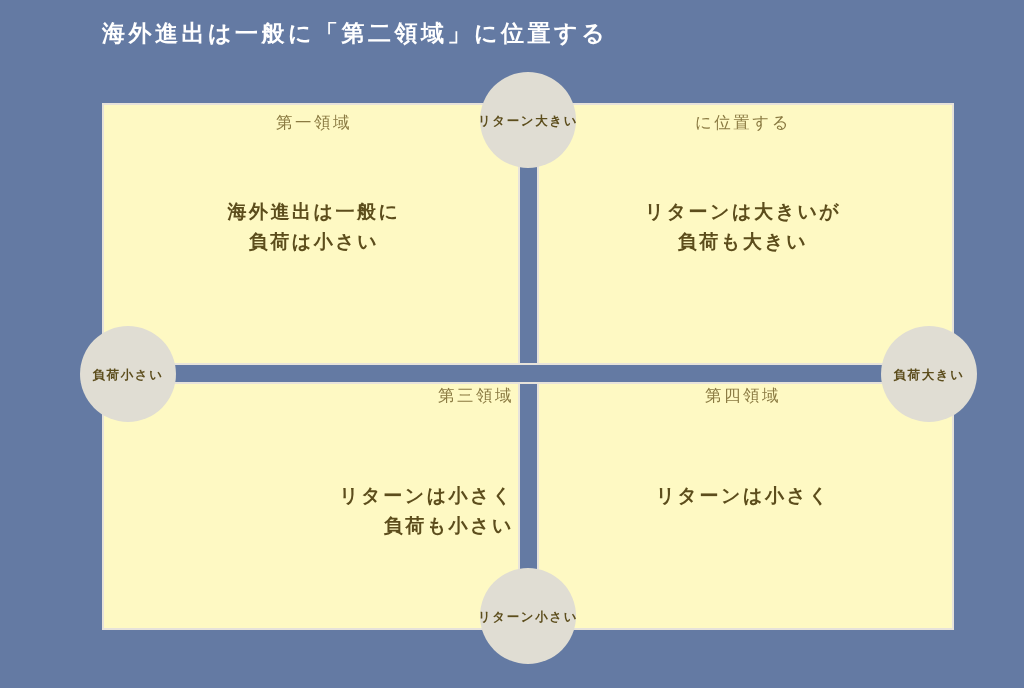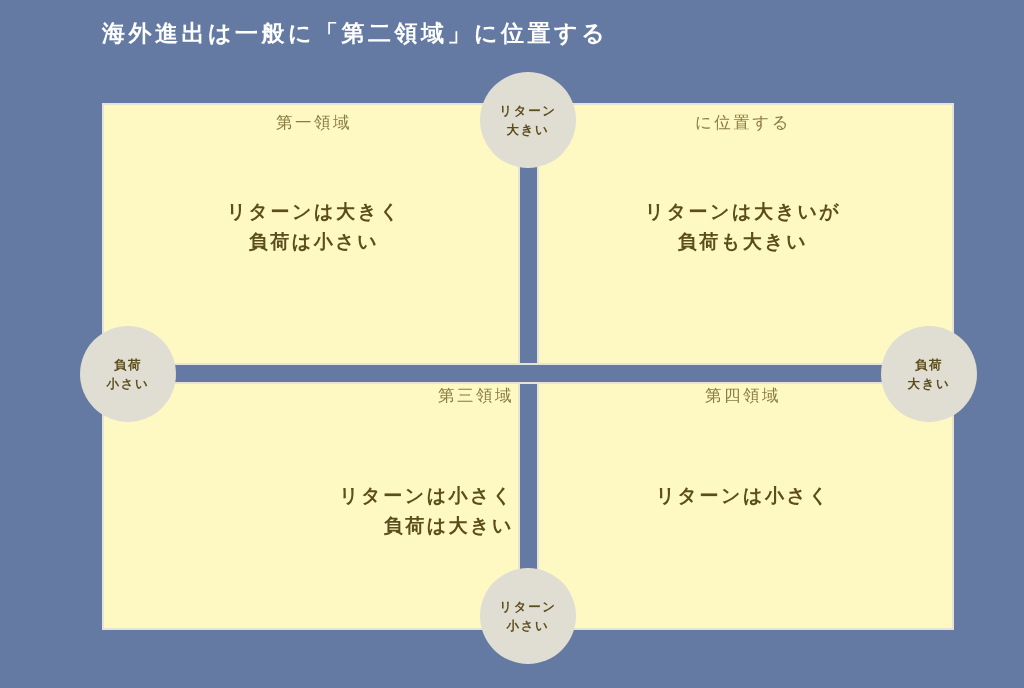--- a/index.html
+++ b/index.html
@@ -94,21 +94,21 @@
 
   .q-body-wrap { margin-top: 62px; }
   .q-body-wrap.lower { margin-top: 73px; }
 
   
   .axis-circle {
     position: absolute;
     border-radius: 50%;
     background: #e0ddd3;
     display: flex;
-    flex-direction: column;
+    flex-direction: row;
     align-items: center;
     justify-content: center;
     color: #5c4d1c;
     font-size: 12.5px;
     font-weight: bold;
     letter-spacing: 1.6px;
     line-height: 19px;
     text-align: center;
   }
   .axis-circle span { white-space: nowrap; display: block; }
@@ -123,38 +123,38 @@
 
 <div id="stage">
 
   <div id="title">海外進出は一般に「第二領域」に位置する</div>
 
   <div id="panel">
 
     <div class="quadrant" id="quad-1" style="left:10px; top:7px;">
       <div class="q-label">第一領域</div>
       <div class="q-body-wrap">
-        <div class="q-body">リターンは大きく</div>
+        <div class="q-body">海外進出は一般に</div>
         <div class="q-body">負荷は小さい</div>
       </div>
     </div>
 
     <div class="quadrant" id="quad-2" style="left:439px; top:7px;">
       <div class="q-label">に位置する</div>
       <div class="q-body-wrap">
         <div class="q-body">リターンは大きいが</div>
         <div class="q-body">負荷も大きい</div>
       </div>
     </div>
 
     <div class="quadrant" id="quad-3" style="left:10px; top:280px;text-align:right;">
       <div class="q-label">第三領域</div>
       <div class="q-body-wrap lower">
         <div class="q-body">リターンは小さく</div>
-        <div class="q-body">負荷は大きい</div>
+        <div class="q-body">負荷も小さい</div>
       </div>
     </div>
 
     <div class="quadrant" id="quad-4" style="left:439px; top:280px;">
       <div class="q-label">第四領域</div>
       <div class="q-body-wrap lower">
         <div class="q-body">リターンは小さく</div>
       </div>
     </div>
 

